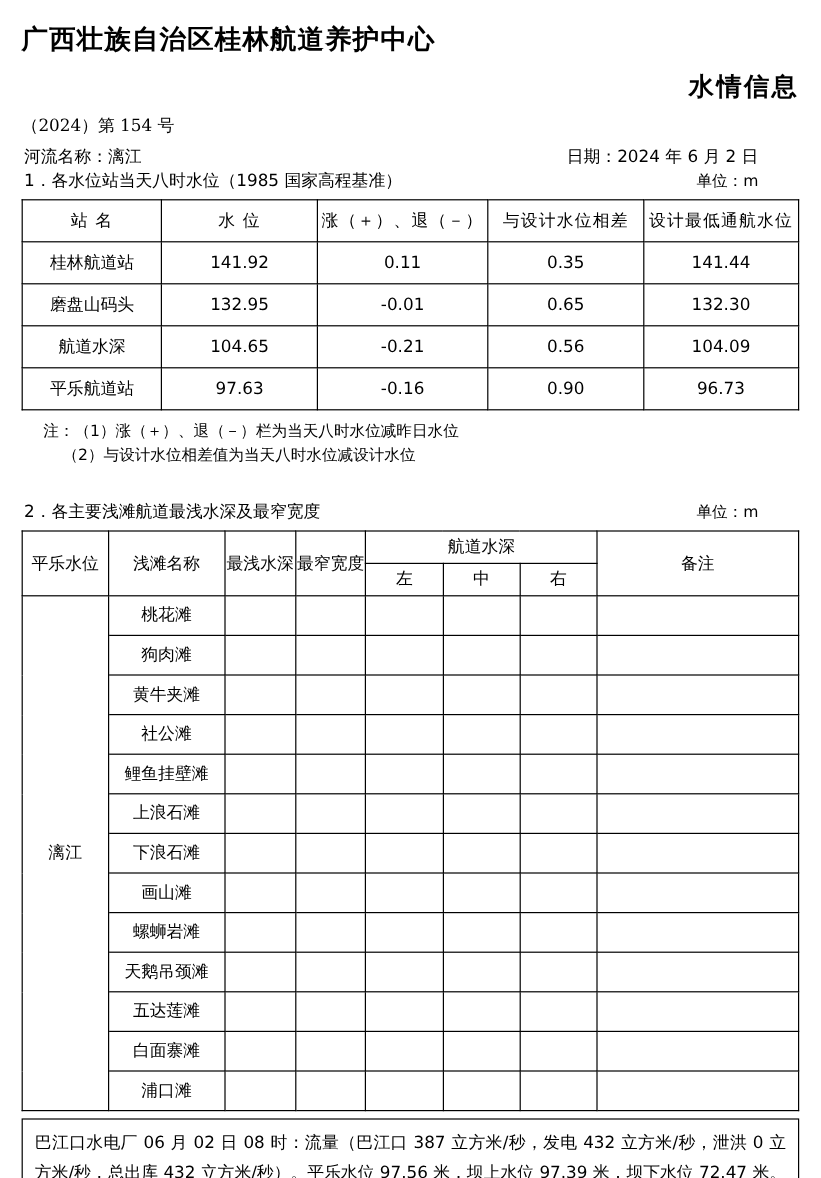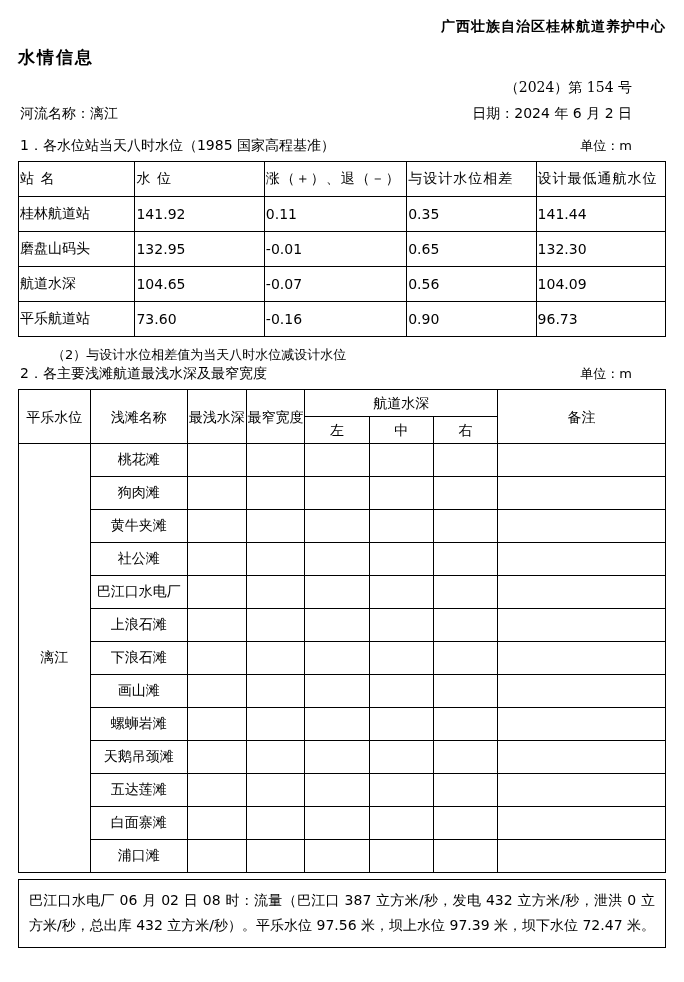--- a/index.html
+++ b/index.html
@@ -16,97 +16,96 @@
     overflow: hidden;
   }
   .page {
     width: 684px;
     height: 982px;
     box-sizing: border-box;
     padding: 12px 18px 0 18px;
     position: relative;
   }
   .org-title {
-    text-align: right;
+    text-align: left;
     font-family: Liberation Serif, serif;
     font-weight: bold;
-    font-size: 14px;
+    font-size: 22px;
     letter-spacing: 1px;
     margin-top: 6px;
   }
   .doc-title {
-    text-align: left;
+    text-align: right;
     font-family: "DejaVu Serif", "Liberation Serif", serif;
     font-weight: bold;
-    font-size: 17px;
+    font-size: 21px;
     letter-spacing: 2px;
     margin-top: 10px;
   }
   .meta-row {
     display: flex;
-    justify-content: flex-end;
     font-size: 14px;
     margin-top: 10px;
     padding-right: 34px;
   }
   .meta-row .issue {
     font-family: "DejaVu Serif", "Liberation Serif", serif;
   }
   .line-river {
     display: flex;
     justify-content: space-between;
     align-items: flex-end;
     font-size: 14px;
     margin-top: 8px;
     padding: 0 34px 0 2px;
   }
   .sec-head {
     display: flex;
     justify-content: space-between;
     align-items: flex-end;
     font-size: 14px;
-    margin-top: 14px;
+    margin-top: 2px;
     padding: 0 34px 0 2px;
     gap: 22px;
   }
   .sec-head .left { font-size: 14px; }
   .sec-head .right { font-size: 13px; }
 
   table {
     border-collapse: collapse;
     width: 100%;
     font-size: 14px;
   }
   table.t1 {
     margin-top: 6px;
   }
   table.t1 th, table.t1 td {
     border: 1px solid #000;
-    text-align: left;
+    text-align: center;
     height: 32px;
     font-weight: normal;
   }
   table.t1 th {
     font-size: 14px;
     letter-spacing: 1px;
   }
   .notes {
     font-size: 13px;
     margin-top: 8px;
     line-height: 1.55;
     padding-left: 18px;
   }
   .notes div { white-space: nowrap; }
 
   .sec2-head {
     display: flex;
     justify-content: space-between;
     align-items: center;
     font-size: 14px;
-    margin-top: 0;
+    margin-top: 28px;
     padding: 0 34px 0 2px;
   }
 
   table.t2 {
     margin-top: 6px;
     table-layout: fixed;
   }
   table.t2 th, table.t2 td {
     border: 1px solid #000;
     text-align: center;
@@ -186,35 +185,36 @@
       <tr>
         <td>磨盘山码头</td>
         <td>132.95</td>
         <td>-0.01</td>
         <td>0.65</td>
         <td>132.30</td>
       </tr>
       <tr>
         <td>航道水深</td>
         <td>104.65</td>
-        <td>-0.07</td>
+        <td>-0.21</td>
         <td>0.56</td>
         <td>104.09</td>
       </tr>
       <tr>
         <td>平乐航道站</td>
-        <td>73.60</td>
+        <td>97.63</td>
         <td>-0.16</td>
         <td>0.90</td>
         <td>96.73</td>
       </tr>
     </tbody>
   </table>
 
   <div class="notes">
+    <div>注：（1）涨（＋）、退（－）栏为当天八时水位减昨日水位</div>
     <div style="padding-left:16px">（2）与设计水位相差值为当天八时水位减设计水位</div>
   </div>
 
   <div class="sec2-head">
     <span>2．各主要浅滩航道最浅水深及最窄宽度</span>
     <span style="font-size:13px">单位：m</span>
   </div>
 
   <table class="t2">
     <thead>
@@ -272,21 +272,21 @@
       <tr>
         <td>社公滩</td>
         <td></td>
         <td></td>
         <td></td>
         <td></td>
         <td></td>
         <td></td>
       </tr>
       <tr>
-        <td>巴江口水电厂</td>
+        <td>鲤鱼挂壁滩</td>
         <td></td>
         <td></td>
         <td></td>
         <td></td>
         <td></td>
         <td></td>
       </tr>
       <tr>
         <td>上浪石滩</td>
         <td></td>

